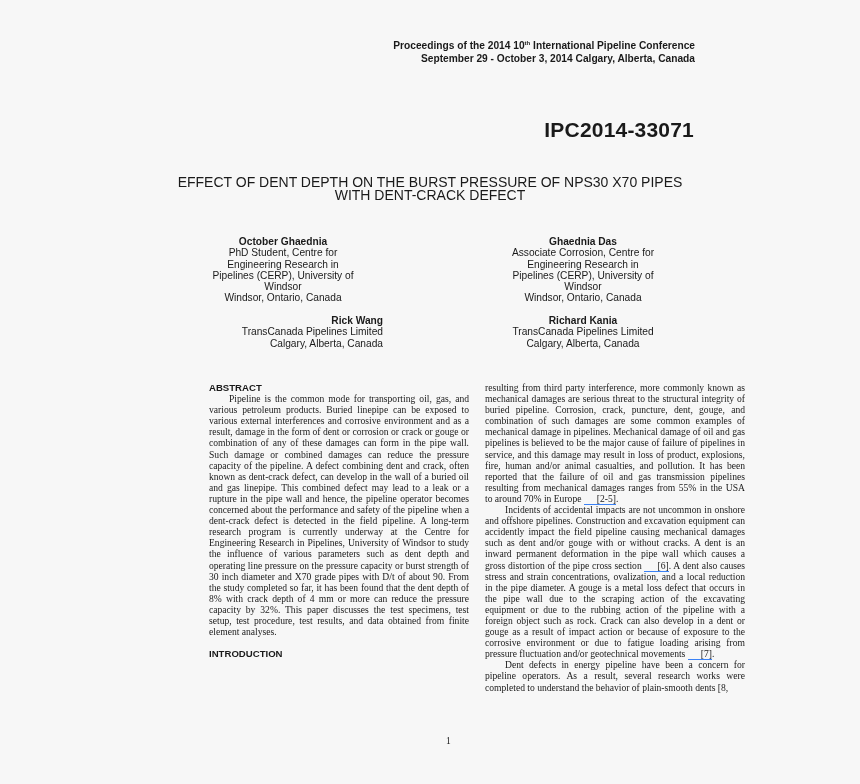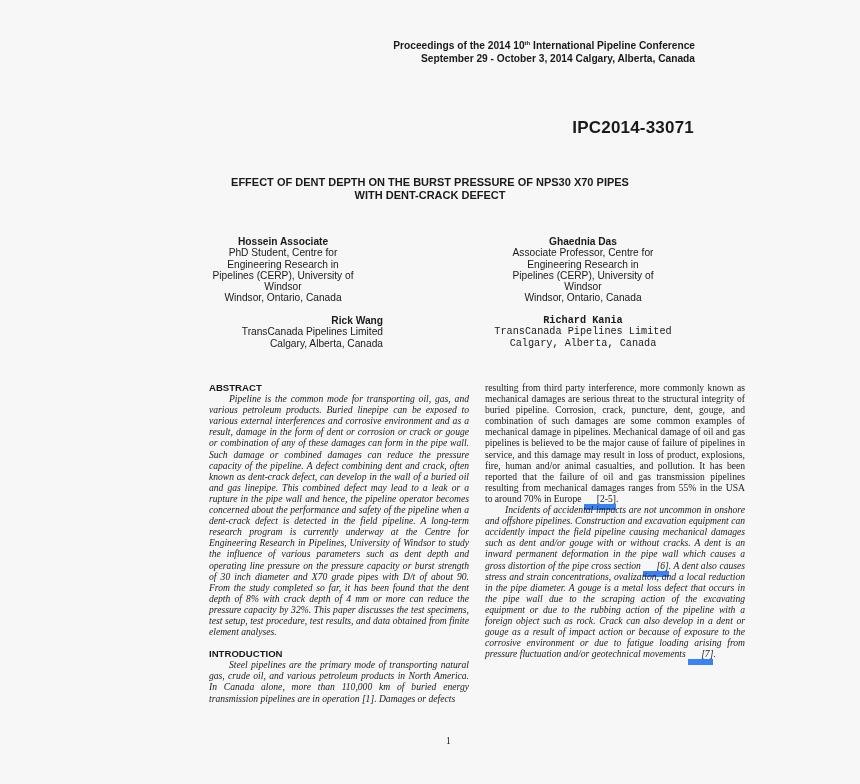--- a/index.html
+++ b/index.html
@@ -1,79 +1,79 @@
 <!DOCTYPE html>
 <html><head>
 <meta charset="utf-8">
 <style>
   html, body { margin:0; padding:0; }
   body { width:860px; height:784px; background:#f7f7f7; position:relative; overflow:hidden; color:#1a1a1a; }
   .sans { font-family:"Liberation Sans", sans-serif; }
   .serif { font-family:"Liberation Serif", serif; }
   .conf { position:absolute; right:165px; top:40px; text-align:right; font-size:10.2px; line-height:12.5px; font-weight:bold; }
   .conf sup { font-size:6px; vertical-align:top; line-height:6px; }
-  .paperid { position:absolute; right:166px; top:118px; font-size:17px; font-weight:bold; letter-spacing:0.2px; }
-  .title { position:absolute; left:0; width:860px; top:176px; text-align:center; font-size:11px; line-height:13px; font-weight:bold; }
+  .paperid { position:absolute; right:166px; top:118px; font-size:21px; font-weight:bold; letter-spacing:0.2px; }
+  .title { position:absolute; left:0; width:860px; top:176px; text-align:center; font-size:14px; line-height:13px; font-weight:normal; }
   .author { position:absolute; width:200px; text-align:center; font-size:10.2px; line-height:11.3px; }
   .author .name { font-weight:bold; }
   .col { position:absolute; width:260px; font-size:9.6px; line-height:11.1px; text-align:justify;margin-left:44px; }
   .col p { margin:0; }
-  .col p.ind { text-indent:20px;font-style:italic; }
+  .col p.ind { text-indent:20px; }
   .heading { font-family:"Liberation Sans", sans-serif; font-weight:bold; font-size:9.6px; margin:0; }
-  .ref { color:#1a1a1a; border-bottom:6px solid #3b82f6;padding-left:13px; }
+  .ref { color:#1a1a1a; border-bottom:1px solid #3b82f6;padding-left:13px; }
   .pagenum { position:absolute; left:446px; top:736px; font-size:9.5px; }
 </style>
 </head>
 <body>
 
 <div class="conf sans">
   <div><span>Proceedings of the 2014 10</span><sup>th</sup><span> International Pipeline Conference</span></div>
   <div>September 29 - October 3, 2014 Calgary, Alberta, Canada</div>
 </div>
 
 <div class="paperid sans">IPC2014-33071</div>
 
 <div class="title sans">
   <div>EFFECT OF DENT DEPTH ON THE BURST PRESSURE OF NPS30 X70 PIPES</div>
   <div>WITH DENT-CRACK DEFECT</div>
 </div>
 
 <div class="author sans" style="left:183px; top:236px;">
-  <div class="name">Hossein Associate</div>
+  <div class="name">October Ghaednia</div>
   <div>PhD Student, Centre for</div>
   <div>Engineering Research in</div>
   <div>Pipelines (CERP), University of</div>
   <div>Windsor</div>
   <div>Windsor, Ontario, Canada</div>
 </div>
 <div class="author sans" style="left:483px; top:236px;">
   <div class="name">Ghaednia Das</div>
-  <div>Associate Professor, Centre for</div>
+  <div>Associate Corrosion, Centre for</div>
   <div>Engineering Research in</div>
   <div>Pipelines (CERP), University of</div>
   <div>Windsor</div>
   <div>Windsor, Ontario, Canada</div>
 </div>
 <div class="author sans" style="left:183px; top:315px;text-align:right;">
   <div class="name">Rick Wang</div>
   <div>TransCanada Pipelines Limited</div>
   <div>Calgary, Alberta, Canada</div>
 </div>
-<div class="author sans" style="left:483px; top:315px;font-family:Liberation Mono, monospace;">
+<div class="author sans" style="left:483px; top:315px;">
   <div class="name">Richard Kania</div>
   <div>TransCanada Pipelines Limited</div>
   <div>Calgary, Alberta, Canada</div>
 </div>
 
 <div class="col serif" style="left:165px; top:382px;">
   <div class="heading">ABSTRACT</div>
   <p class="ind">Pipeline is the common mode for transporting oil, gas, and various petroleum products. Buried linepipe can be exposed to various external interferences and corrosive environment and as a result, damage in the form of dent or corrosion or crack or gouge or combination of any of these damages can form in the pipe wall. Such damage or combined damages can reduce the pressure capacity of the pipeline. A defect combining dent and crack, often known as dent-crack defect, can develop in the wall of a buried oil and gas linepipe. This combined defect may lead to a leak or a rupture in the pipe wall and hence, the pipeline operator becomes concerned about the performance and safety of the pipeline when a dent-crack defect is detected in the field pipeline. A long-term research program is currently underway at the Centre for Engineering Research in Pipelines, University of Windsor to study the influence of various parameters such as dent depth and operating line pressure on the pressure capacity or burst strength of 30 inch diameter and X70 grade pipes with D/t of about 90. From the study completed so far, it has been found that the dent depth of 8% with crack depth of 4 mm or more can reduce the pressure capacity by 32%. This paper discusses the test specimens, test setup, test procedure, test results, and data obtained from finite element analyses.</p>
   <div style="height:11px"></div>
   <div class="heading">INTRODUCTION</div>
-  <p class="ind">Steel pipelines are the primary mode of transporting natural gas, crude oil, and various petroleum products in North America. In Canada alone, more than 110,000 km of buried energy transmission pipelines are in operation [1]. Damages or defects</p>
 </div>
 
 <div class="col serif" style="left:441px; top:382px;">
   <p><span>resulting from third party interference, more commonly known as mechanical damages are serious threat to the structural integrity of buried pipeline. Corrosion, crack, puncture, dent, gouge, and combination of such damages are some common examples of mechanical damage in pipelines. Mechanical damage of oil and gas pipelines is believed to be the major cause of failure of pipelines in service, and this damage may result in loss of product, explosions, fire, human and/or animal casualties, and pollution. It has been reported that the failure of oil and gas transmission pipelines resulting from mechanical damages ranges from 55% in the USA to around 70% in Europe </span><span class="ref">[2-5]</span><span>.</span></p>
   <p class="ind"><span>Incidents of accidental impacts are not uncommon in onshore and offshore pipelines. Construction and excavation equipment can accidently impact the field pipeline causing mechanical damages such as dent and/or gouge with or without cracks. A dent is an inward permanent deformation in the pipe wall which causes a gross distortion of the pipe cross section </span><span class="ref">[6]</span><span>. A dent also causes stress and strain concentrations, ovalization, and a local reduction in the pipe diameter. A gouge is a metal loss defect that occurs in the pipe wall due to the scraping action of the excavating equipment or due to the rubbing action of the pipeline with a foreign object such as rock. Crack can also develop in a dent or gouge as a result of impact action or because of exposure to the corrosive environment or due to fatigue loading arising from pressure fluctuation and/or geotechnical movements </span><span class="ref">[7]</span><span>.</span></p>
+  <p class="ind">Dent defects in energy pipeline have been a concern for pipeline operators. As a result, several research works were completed to understand the behavior of plain-smooth dents [8,</p>
 </div>
 
 <div class="pagenum serif">1</div>
 
 </body></html>

